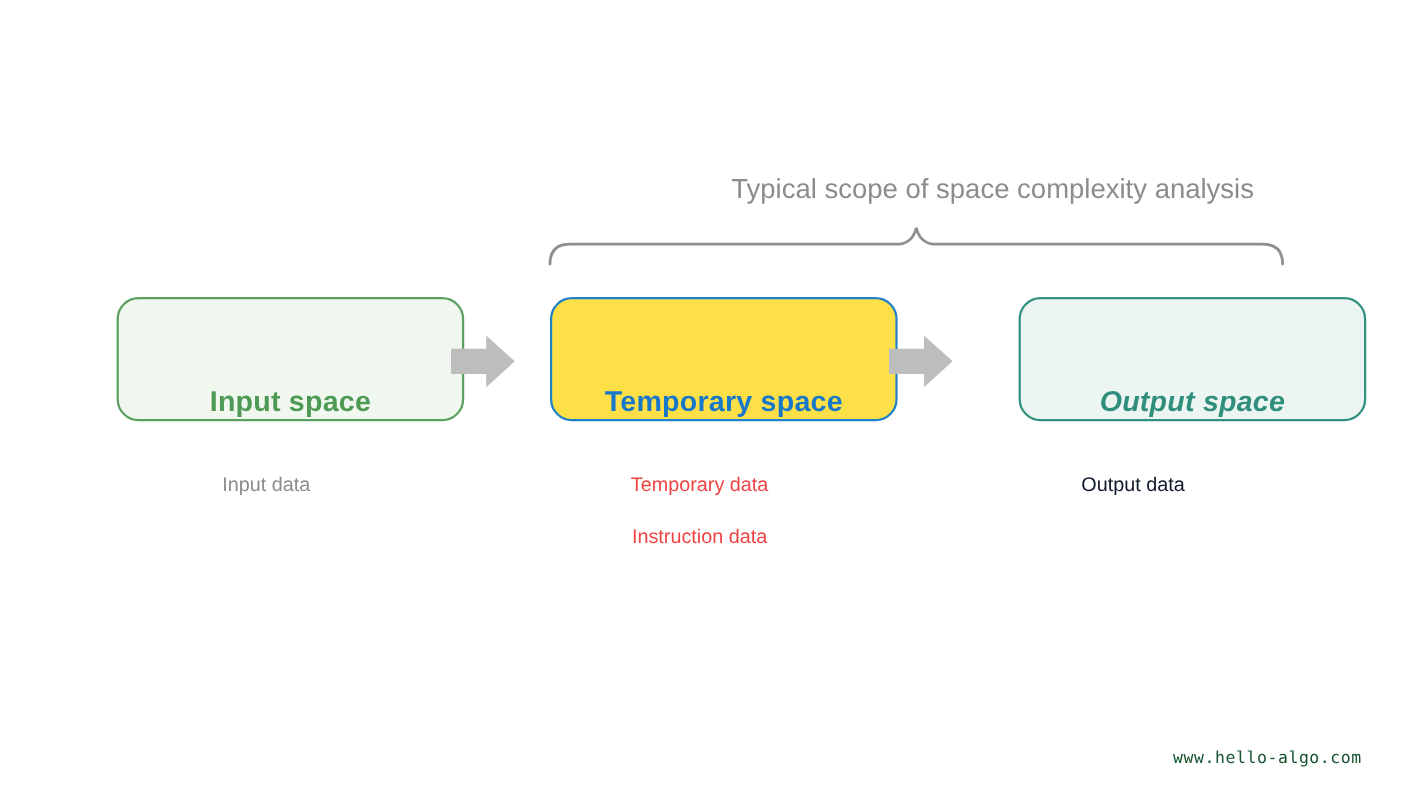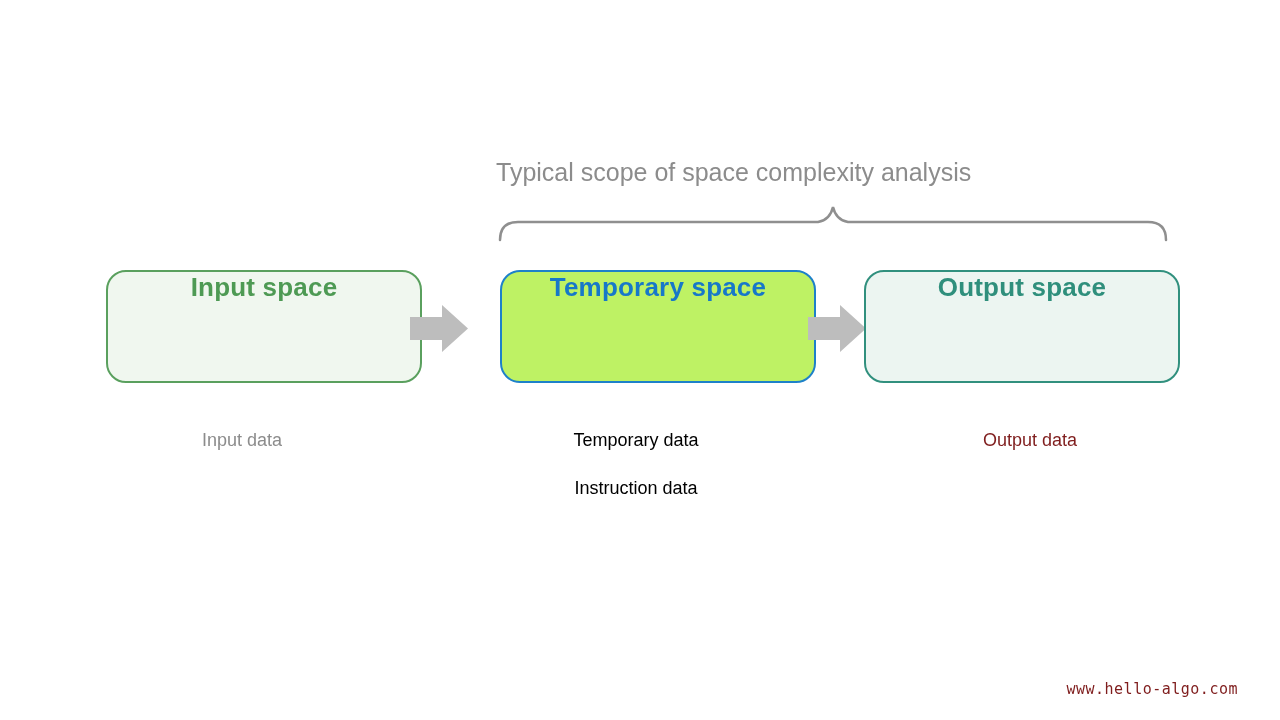--- a/index.html
+++ b/index.html
@@ -10,53 +10,53 @@
   .canvas {
     position: relative;
     width: 1280px;
     height: 720px;
     background: #ffffff;
     overflow: hidden;
     font-family: "Liberation Sans", sans-serif;
   }
   .title {
     position: absolute;
-    left: 496px;
+    left: 472px;
     top: 158px;
     width: 668px;
-    text-align: left;
+    text-align: right;
     font-size: 25px;
     line-height: 28px;
   }
   .brace {
     position: absolute;
     left: 498px;
     top: 202px;
     width: 670px;
     height: 40px;
   }
   .box {
     position: absolute;
     top: 270px;
     width: 316px;
     height: 113px;
     border-style: solid;
     border-width: 2px;
     border-radius: 20px;
     box-sizing: border-box;
     display: flex;
-    align-items: flex-start;
+    align-items: flex-end;
     justify-content: center;
     font-size: 26px;
     font-weight: bold;
     letter-spacing: 0.2px;
   }
   .box-input  { left: 106px; }
   .box-temp   { left: 500px; }
-  .box-output { left: 864px; }
+  .box-output { left: 926px; font-style: italic; }
   .arrow {
     position: absolute;
     top: 305px;
     width: 58px;
     height: 47px;
   }
   .arrow-1 { left: 410px; }
   .arrow-2 { left: 808px; }
   .note {
     position: absolute;
@@ -90,40 +90,40 @@
   </svg>
 
   <div class="box box-input" style="background: rgb(240, 247, 239); border-color: rgb(90, 160, 94); color: rgb(78, 154, 84);">
     <span>Input space</span>
   </div>
 
   <svg class="arrow arrow-1" viewBox="0 0 58 47" aria-hidden="true">
     <polygon points="0,12 32,12 32,0 58,23.5 32,47 32,35 0,35" fill="#bdbdbd"></polygon>
   </svg>
 
-  <div class="box box-temp" style="background: #bef264; border-color: rgb(30, 129, 201); color: rgb(23, 120, 201);">
+  <div class="box box-temp" style="background: #fde047; border-color: rgb(30, 129, 201); color: rgb(23, 120, 201);">
     <span>Temporary space</span>
   </div>
 
   <svg class="arrow arrow-2" viewBox="0 0 58 47" aria-hidden="true">
     <polygon points="0,12 32,12 32,0 58,23.5 32,47 32,35 0,35" fill="#bdbdbd"></polygon>
   </svg>
 
   <div class="box box-output" style="background: rgb(236, 245, 241); border-color: rgb(49, 144, 126); color: rgb(47, 143, 124);">
     <span>Output space</span>
   </div>
 
   <div class="note note-input" style="color: rgb(140, 140, 140);">
     <div>Input data</div>
   </div>
 
-  <div class="note note-temp" style="color: #000000;">
+  <div class="note note-temp" style="color: #ef4444;">
     <div>Temporary data</div>
     <div>Instruction data</div>
   </div>
 
-  <div class="note note-output" style="color: #7f1d1d;">
+  <div class="note note-output" style="color: #0f172a;">
     <div>Output data</div>
   </div>
 
-  <div class="watermark" style="color: #7f1d1d;">www.hello-algo.com</div>
+  <div class="watermark" style="color: #14532d;">www.hello-algo.com</div>
 
 </div>
 
 </body></html>

